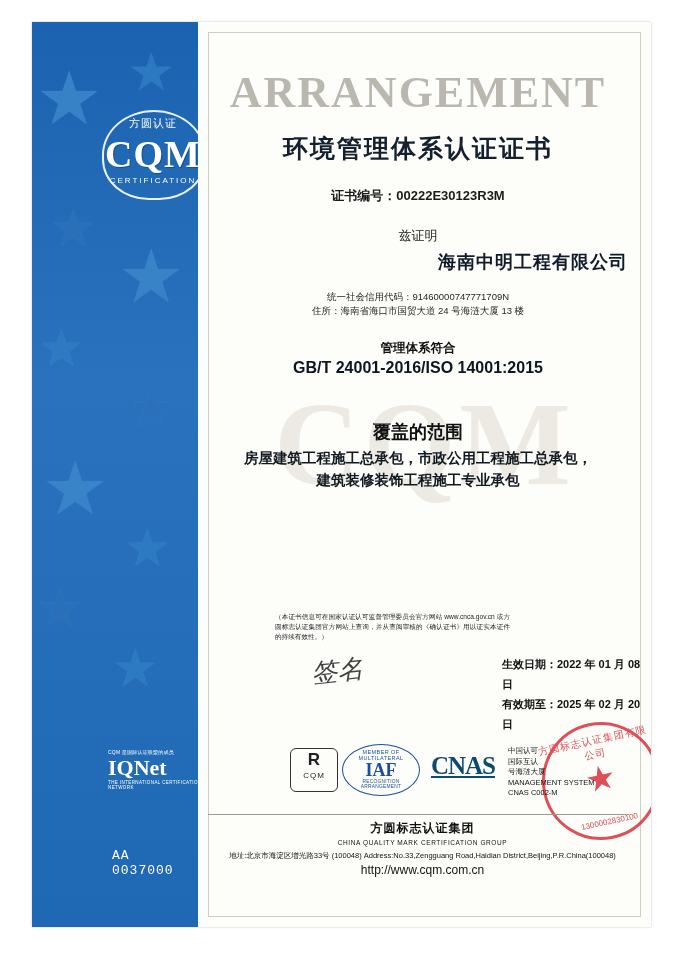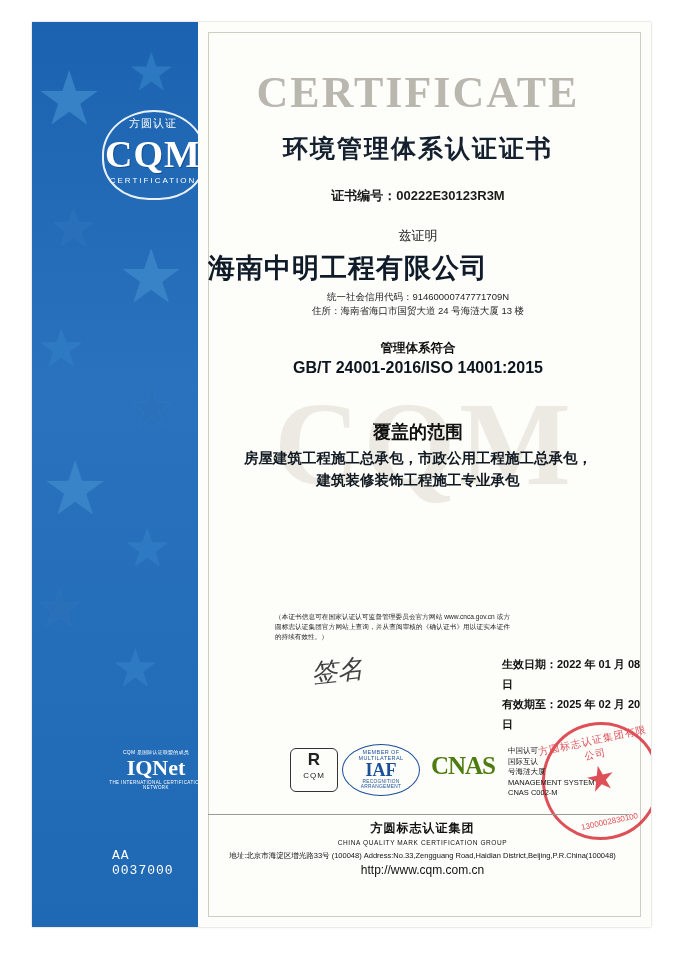--- a/index.html
+++ b/index.html
@@ -165,22 +165,22 @@
   .hereby {
     position: absolute;
     left: 176px; top: 205px; width: 420px;
     text-align: center;
     font-size: 13px;
     color: #1a1a1a;
   }
   .company {
     position: absolute;
     left: 176px; top: 228px; width: 420px;
-    text-align: left;
-    font-size: 27px;
+    text-align: right;
+    font-size: 18px;
     font-weight: bold;
     color: #0f1b28;
     letter-spacing: 1px;
     font-family: Liberation Mono, monospace;
   }
   .meta {
     position: absolute;
     left: 176px; top: 268px; width: 420px;
     text-align: center;
     font-size: 9.5px;
@@ -313,39 +313,40 @@
     border: 1.5px solid #1b4f9c;
     border-radius: 50%;
     color: #1b4f9c;
   }
   .mark-oval .top { font-size: 5.5px; margin-top: 4px; letter-spacing: .4px; }
   .mark-oval .iaf { font-size: 18px; font-weight: bold; line-height: 18px; font-family:"Liberation Serif",serif;}
   .mark-oval .bot { font-size: 4.8px; letter-spacing: .3px; }
   .mark-cnas {
     left: 214px; top: 18px;
     width: 82px;
-    color: #4d7c0f;
+    color: #0c4a6e;
     font-size: 25px;
     font-weight: bold;
     font-family: "Liberation Serif", serif;
     letter-spacing: -1px;
+    text-decoration: underline;
   }
   .mark-cnastext {
     left: 300px; top: 12px;
     width: 120px;
     text-align: left;
     color: #111;
     font-size: 7.5px;
     line-height: 10.5px;
   }
   .iqnet {
     position: absolute;
     left: 76px; top: 726px;
     width: 96px;
-    text-align: center;
+    text-align: left;
   }
   .iqnet .top {
     font-size: 5px; color: #ffffff; letter-spacing: .2px; line-height: 8px;
   }
   .iqnet .main {
     font-size: 22px; color: #ffffff; font-weight: bold;
     font-family: "Liberation Serif", serif; line-height: 24px;
   }
   .iqnet .bot {
     font-size: 4.5px; color: #ffffff; letter-spacing: .4px;
@@ -410,21 +411,21 @@
       </div>
 
       <div class="serial">AA 0037000</div>
     </div>
 
     <div class="paper">
       <div class="inner-border"></div>
       <div class="watermark">CQM</div>
     </div>
 
-    <div class="cert-word">CERTIFICATE</div>
+    <div class="cert-word">ARRANGEMENT</div>
     <div class="zh-title">环境管理体系认证证书</div>
 
     <div class="cert-no">
       <span>证书编号：</span><span>00222E30123R3M</span>
     </div>
 
     <div class="hereby">兹证明</div>
     <div class="company">海南中明工程有限公司</div>
 
     <div class="meta">

